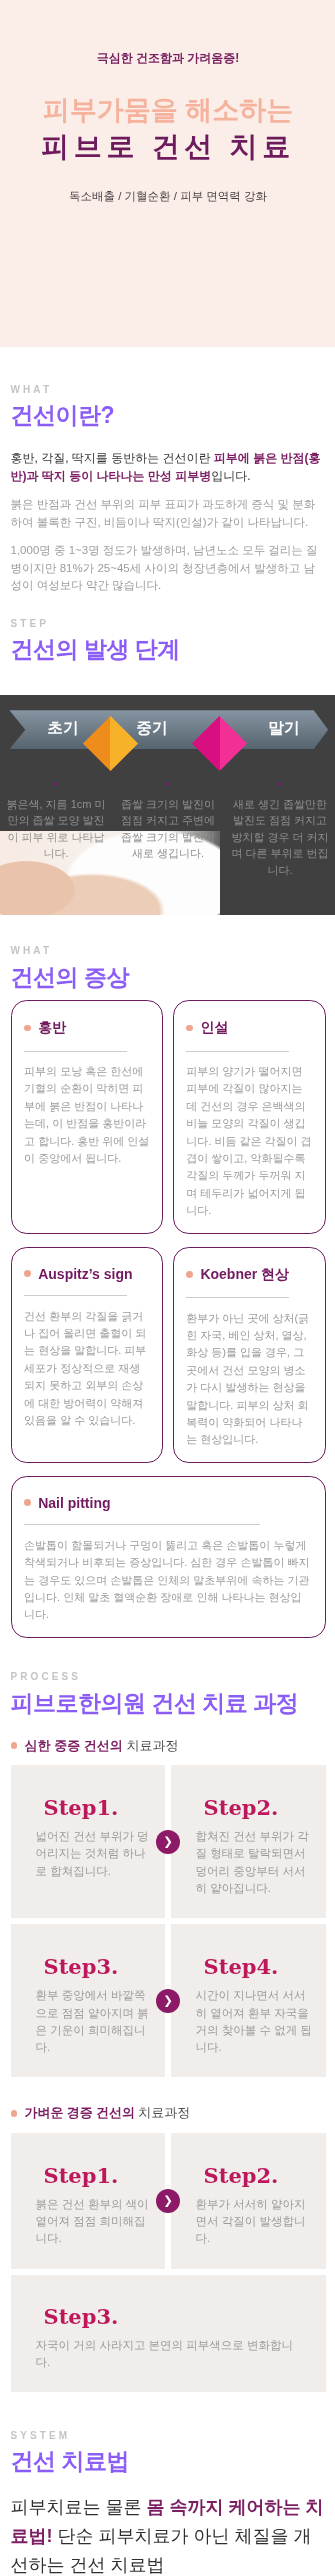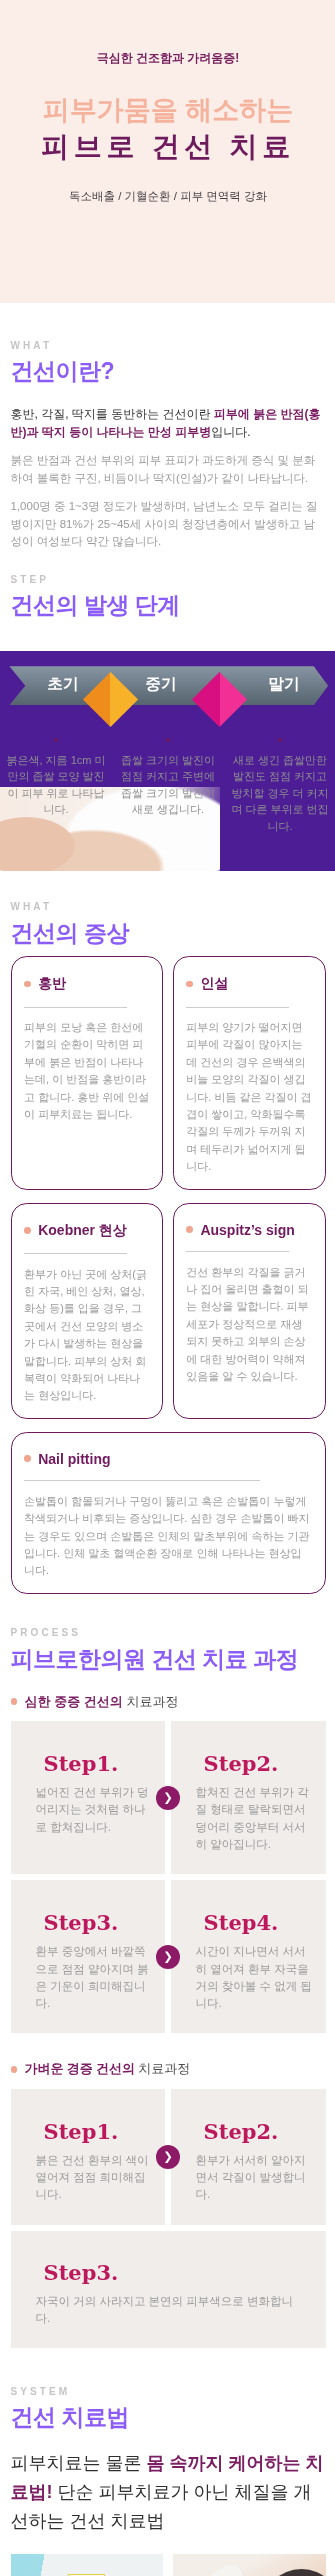--- a/index.html
+++ b/index.html
@@ -1,43 +1,43 @@
 <!DOCTYPE html>
 <html lang="ko" style="font-size:8.4px"><head>
 <meta charset="utf-8">
 <style>
   html,body{margin:0;padding:0;}
   body{width:336px;background:#ffffff;font-family:"Liberation Sans","DejaVu Sans",sans-serif;color:#2b2b2b;}
   .serif{font-family:"DejaVu Serif","Liberation Serif",serif;}
 
   
-  .hero{background:#fbeee9;height:303px;text-align:center;overflow:hidden;box-sizing:border-box;padding-top:50px;}
+  .hero{background:#fbeee9;height:347px;text-align:center;overflow:hidden;box-sizing:border-box;padding-top:50px;}
   .hero-sub{font-size:12px;font-weight:bold;color:#77215f;margin:0 0 26px;}
   .hero-t1{font-size:27px;font-weight:bold;color:#f5b29d;line-height:1.3;margin:0;}
   .hero-t3{font-size:28px;font-weight:bold;color:#6e1b5e;letter-spacing:4.7px;line-height:1.3;margin:1px 0 0;}
   .hero-tag{font-size:11.5px;color:#453f42;margin:24px 0 0;}
 
   
   .sect{padding:0 10.5px;}
   .slabel{font-size:10px;font-weight:bold;letter-spacing:3.1px;color:#c6c3c4;margin:0;}
   .shead{font-size:23px;font-weight:bold;color:#8b5cf6;letter-spacing:-0.5px;margin:5.2px 0 0;}
   .hl{color:#7b1e63;font-weight:bold;}
   .lead{font-size:12px;line-height:1.5;color:#333;margin:18px 0 0;}
   .gray{font-size:11.5px;line-height:1.55;color:#9c9c9c;margin:10.5px 0 0;}
 
   .what1{padding-top:37px;}
   .stephead{padding-top:23px;padding-bottom:30px;}
 
   
-  .graybox{background:#4c1d95;height:220px;position:relative;overflow:hidden;}
+  .graybox{background:#404040;height:220px;position:relative;overflow:hidden;}
   .bar{position:absolute;top:14.7px;left:9.4px;right:7.9px;height:39px;
        background:linear-gradient(#8795a3,#56646f);
        clip-path:polygon(0 0,95.5% 0,100% 50%,95.5% 100%,0 100%,5% 50%);}
   .stage{position:absolute;top:23px;color:#fff;font-size:15.7px;font-weight:bold;transform:translateX(-50%);}
-  .st1{left:63px;} .st2{left:161px;} .st3{left:284px;}
+  .st1{left:63px;} .st2{left:152px;} .st3{left:284px;}
   .diamond{position:absolute;width:39px;height:39px;transform:rotate(45deg);top:29px;}
   .d1{left:91px;background:linear-gradient(45deg,#ef8d1c 50%,#f8b22a 50%);}
   .d2{left:200px;background:linear-gradient(45deg,#d80f80 50%,#f22f94 50%);}
   .stage-cols{position:absolute;top:83px;left:0;right:0;display:flex;}
   .scol{flex:1;text-align:center;padding:0 6.3px;}
   .pdot{display:inline-block;width:4.7px;height:4.7px;border-radius:50%;background:#6e1b5e;}
   .scol p{font-size:11px;color:#8f8f8f;line-height:1.5;margin:7.3px 0 0;}
   .armphoto{position:absolute;left:0;bottom:0;width:220px;height:84px;
     background:
       radial-gradient(79px 47px at 12% 70%,#e9c3ac 0 60%,rgba(233,195,172,0) 62%),
@@ -142,45 +142,45 @@
 <section class="sect symp">
   <p class="slabel">WHAT</p>
   <h2 class="shead">건선의 증상</h2>
   <div class="cards">
     <div class="card">
       <p class="ctitle">
           <span class="sdot"></span>
           <span class="ctext">홍반</span>
         </p>
       <hr class="cdiv">
-      <p class="cbody">피부의 모낭 혹은 한선에 기혈의 순환이 막히면 피부에 붉은 반점이 나타나는데, 이 반점을 홍반이라고 합니다. 홍반 위에 인설이 피부치료는 됩니다.</p>
+      <p class="cbody">피부의 모낭 혹은 한선에 기혈의 순환이 막히면 피부에 붉은 반점이 나타나는데, 이 반점을 홍반이라고 합니다. 홍반 위에 인설이 중앙에서 됩니다.</p>
     </div>
     <div class="card">
       <p class="ctitle">
           <span class="sdot"></span>
           <span class="ctext">인설</span>
         </p>
       <hr class="cdiv">
       <p class="cbody">피부의 양기가 떨어지면 피부에 각질이 많아지는데 건선의 경우 은백색의 비늘 모양의 각질이 생깁니다. 비듬 같은 각질이 겹겹이 쌓이고, 악화될수록 각질의 두께가 두꺼워 지며 테두리가 넓어지게 됩니다.</p>
     </div>
     <div class="card">
       <p class="ctitle">
           <span class="sdot"></span>
+          <span class="ctext">Auspitz’s sign</span>
+        </p>
+      <hr class="cdiv">
+      <p class="cbody">건선 환부의 각질을 긁거나 집어 올리면 출혈이 되는 현상을 말합니다. 피부 세포가 정상적으로 재생되지 못하고 외부의 손상에 대한 방어력이 약해져 있음을 알 수 있습니다.</p>
+    </div>
+    <div class="card">
+      <p class="ctitle">
+          <span class="sdot"></span>
           <span class="ctext">Koebner 현상</span>
         </p>
       <hr class="cdiv">
       <p class="cbody">환부가 아닌 곳에 상처(긁힌 자국, 베인 상처, 열상, 화상 등)를 입을 경우, 그 곳에서 건선 모양의 병소가 다시 발생하는 현상을 말합니다. 피부의 상처 회복력이 약화되어 나타나는 현상입니다.</p>
-    </div>
-    <div class="card">
-      <p class="ctitle">
-          <span class="sdot"></span>
-          <span class="ctext">Auspitz’s sign</span>
-        </p>
-      <hr class="cdiv">
-      <p class="cbody">건선 환부의 각질을 긁거나 집어 올리면 출혈이 되는 현상을 말합니다. 피부 세포가 정상적으로 재생되지 못하고 외부의 손상에 대한 방어력이 약해져 있음을 알 수 있습니다.</p>
     </div>
     <div class="card full">
       <p class="ctitle">
           <span class="sdot"></span>
           <span class="ctext">Nail pitting</span>
         </p>
       <hr class="cdiv">
       <p class="cbody">손발톱이 함몰되거나 구멍이 뚫리고 혹은 손발톱이 누렇게 착색되거나 비후되는 증상입니다. 심한 경우 손발톱이 빠지는 경우도 있으며 손발톱은 인체의 말초부위에 속하는 기관입니다. 인체 말초 혈액순환 장애로 인해 나타나는 현상입니다.</p>
     </div>
   </div>

